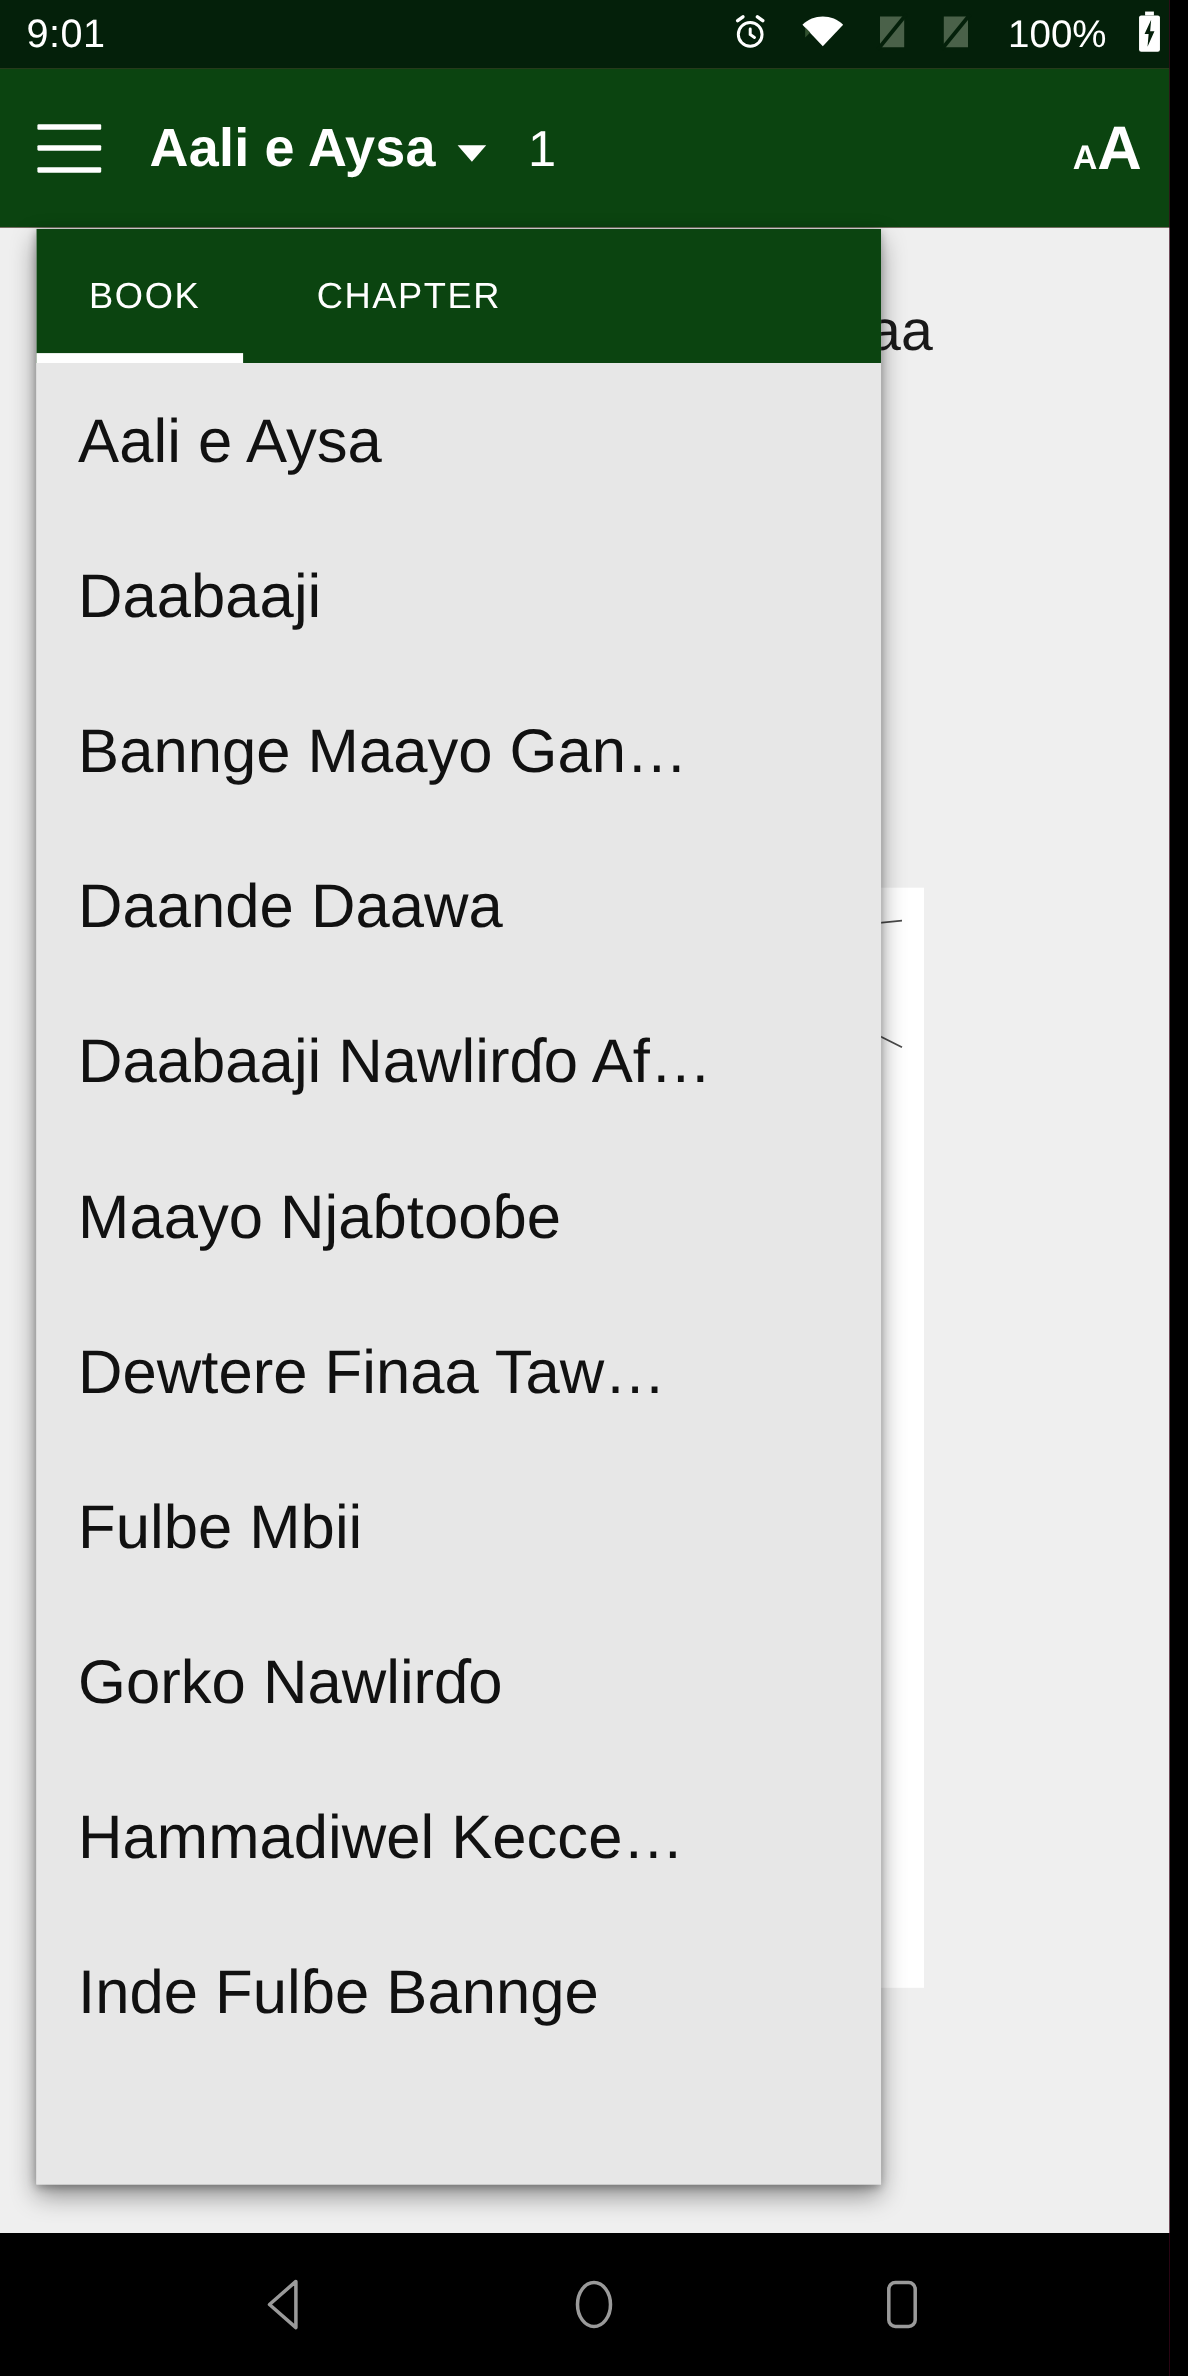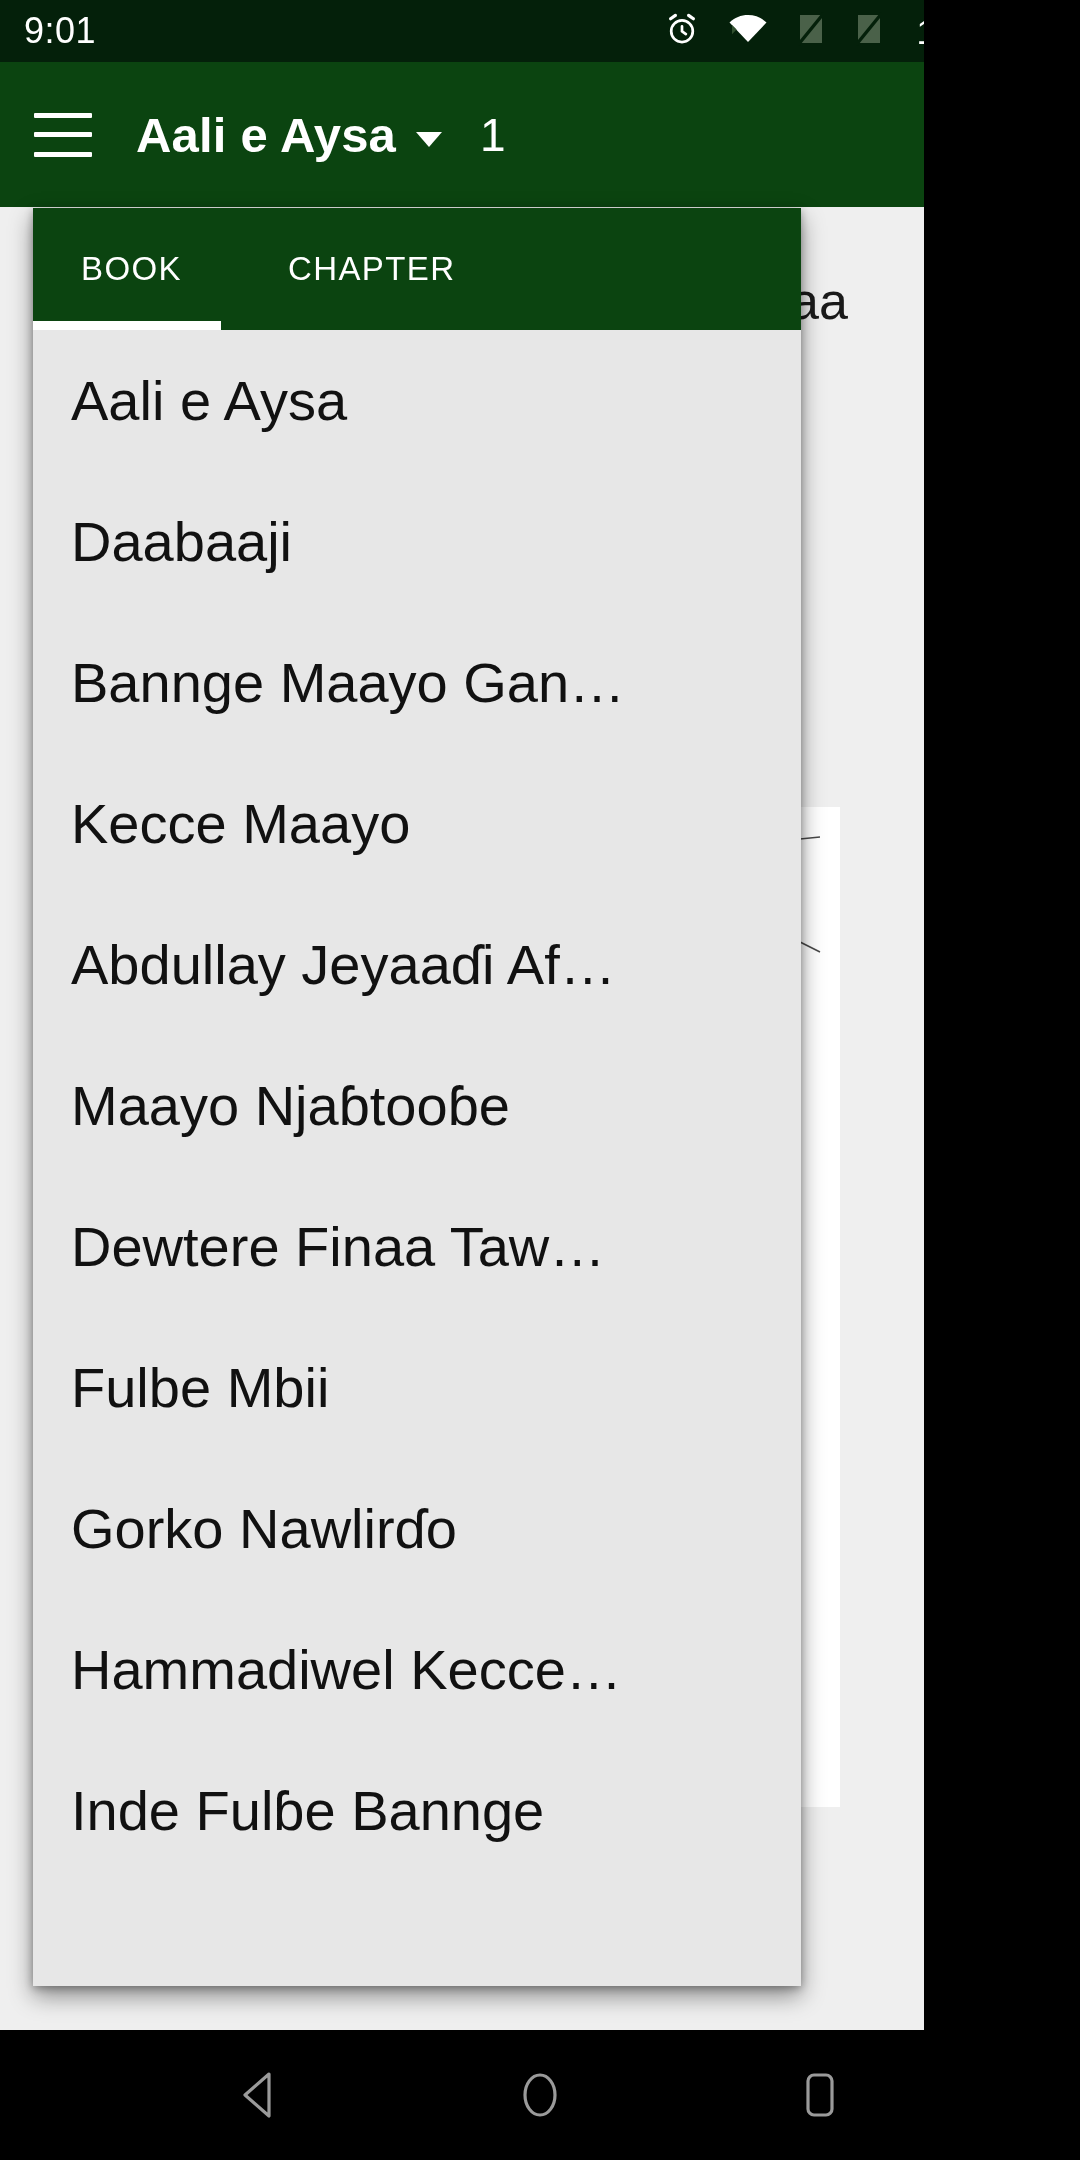--- a/index.html
+++ b/index.html
@@ -4,21 +4,21 @@
 <style>
   * { margin:0; padding:0; box-sizing:border-box; }
   html, body {
     width:1080px; height:2160px;
     background:#000;
     font-family:"Liberation Sans", sans-serif;
     overflow:hidden;
   }
   #screen {
     position:relative;
-    width:924px; height:2160px;
+    width:1063px; height:2160px;
     background:#be185d;
     overflow:hidden;
   }
 
   
   #status-bar {
     position:absolute; top:0; left:0;
     width:1080px; height:62px;
     background:#04200a;
     display:flex; align-items:center;
@@ -351,22 +351,22 @@
     <div id="dropdown-tabs">
       <div class="tab">BOOK</div>
       <div class="tab">CHAPTER</div>
       <div id="tab-indicator"></div>
     </div>
 
     <div id="dropdown-list">
       <div class="dd-item">Aali e Aysa</div>
       <div class="dd-item">Daabaaji</div>
       <div class="dd-item">Bannge Maayo Gan…</div>
-      <div class="dd-item">Kecce Maayo</div>
-      <div class="dd-item">Abdullay Jeyaaɗi Af…</div>
+      <div class="dd-item">Daande Daawa</div>
+      <div class="dd-item">Daabaaji Nawlirɗo Af…</div>
       <div class="dd-item">Maayo Njaɓtooɓe</div>
       <div class="dd-item">Dewtere Finaa Taw…</div>
       <div class="dd-item">Fulbe Mbii</div>
       <div class="dd-item">Gorko Nawlirɗo</div>
       <div class="dd-item">Hammadiwel Kecce…</div>
       <div class="dd-item">Inde Fulɓe Bannge</div>
     </div>
   </div>
 
   <div id="nav-bar">

